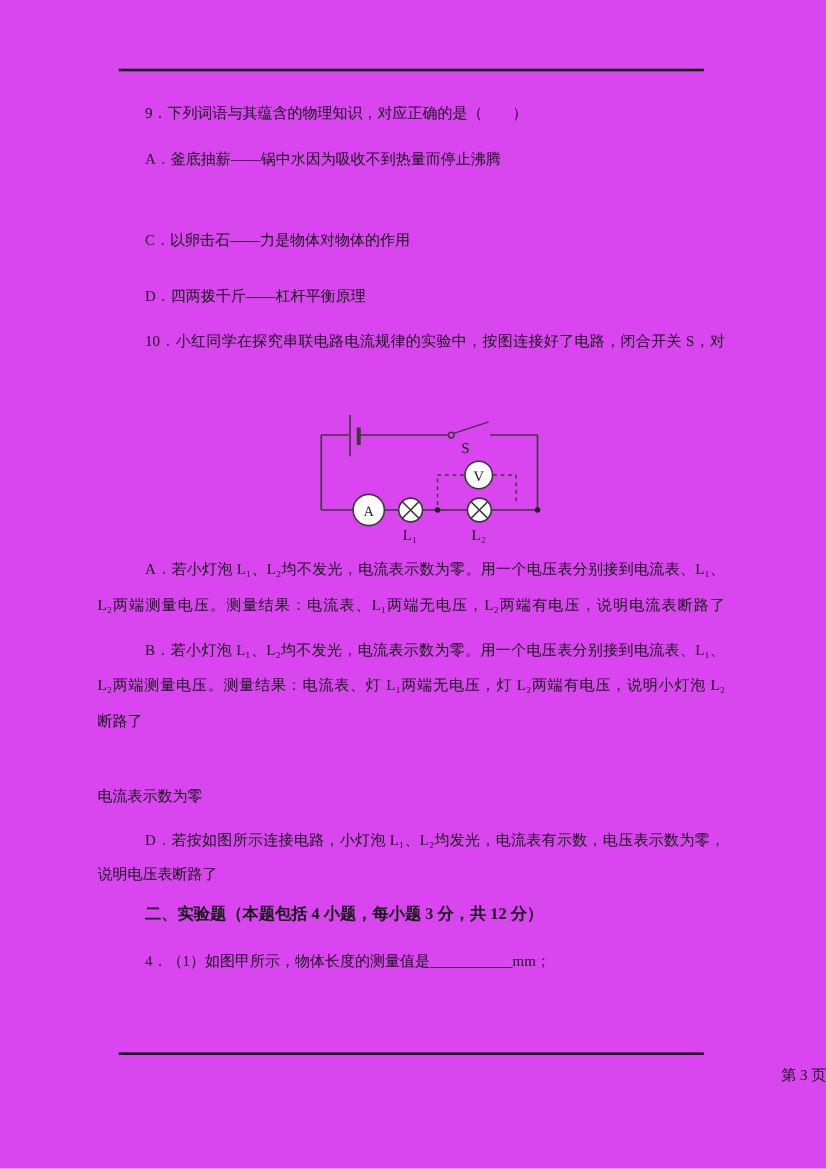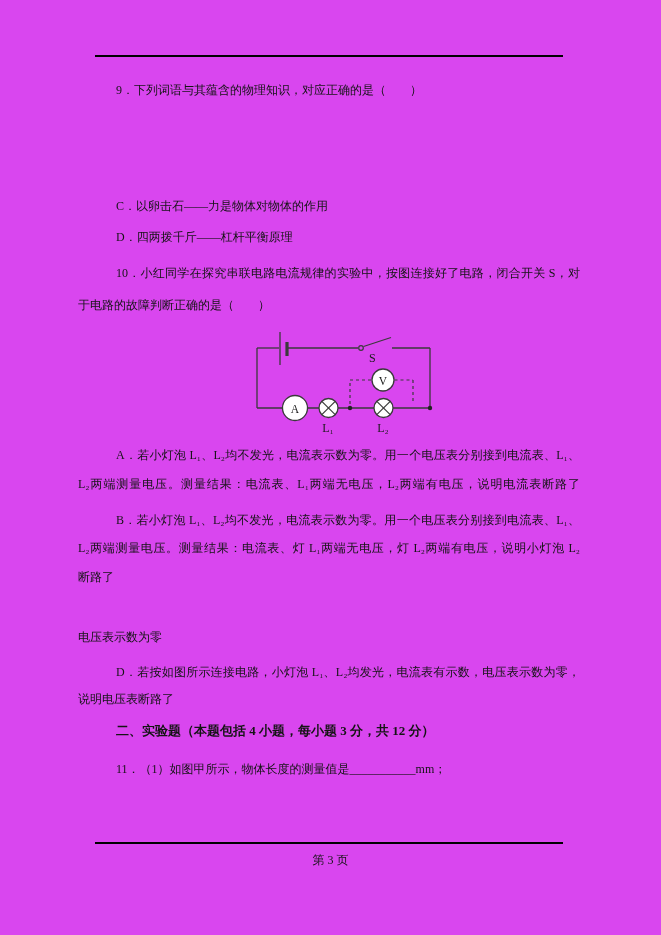--- a/index.html
+++ b/index.html
@@ -19,21 +19,21 @@
   .line{
     position:absolute;left:78px;width:502px;
     font-size:12px;line-height:20px;
     white-space:normal;
   }
   .indent{text-indent:38px;}
   .full{text-align:justify;text-align-last:justify;}
   .bold{font-weight:bold;font-size:13px;}
   .footer{
     position:absolute;top:852px;left:0;width:100%;
-    text-align:center;font-size:12px;color:#141414;
+    text-align:right;font-size:12px;color:#141414;
   }
   .circuit{
     position:absolute;left:240px;top:320px;width:200px;height:118px;
   }
   .circuit .lbl{
     font-family:"Liberation Serif","DejaVu Serif",serif;
     font-size:12px;fill:#1a1a1a;
   }
   .circuit .meter-lbl{
     font-family:"Liberation Serif","DejaVu Serif",serif;
@@ -41,25 +41,25 @@
   }
 </style>
 </head>
 <body>
 
 <div class="page">
 
   <div class="rule top"></div>
 
   <div class="line indent" style="top:80px">9．下列词语与其蕴含的物理知识，对应正确的是（　　）</div>
-  <div class="line indent" style="top:196px">C．以卵击石——力是物体对物体的作用</div>
+  <div class="line indent" style="top:117px">A．釜底抽薪——锅中水因为吸收不到热量而停止沸腾</div>
+  <div class="line indent" style="top:182px">C．以卵击石——力是物体对物体的作用</div>
   <div class="line indent" style="top:227px">D．四两拨千斤——杠杆平衡原理</div>
 
   <div class="line indent full" style="top:263px">10．小红同学在探究串联电路电流规律的实验中，按图连接好了电路，闭合开关 S，对</div>
-  <div class="line" style="top:295px">于电路的故障判断正确的是（　　）</div>
 
   <svg class="circuit" viewBox="240 320 200 118">
     <g stroke="#3a3a3a" stroke-width="1.3" fill="none">
       <line x1="257" y1="408" x2="430" y2="408"></line>
       <line x1="257" y1="348" x2="257" y2="408"></line>
       <line x1="430" y1="348" x2="430" y2="408"></line>
       <line x1="257" y1="348" x2="279" y2="348"></line>
       <line x1="288" y1="348" x2="358" y2="348"></line>
       <line x1="392" y1="348" x2="430" y2="348"></line>
     </g>
@@ -101,25 +101,25 @@
     <text class="lbl" x="383" y="432" text-anchor="middle">L₂</text>
   </svg>
 
   <div class="line full" style="top:474px">L₂两端测量电压。测量结果：电流表、L₁两端无电压，L₂两端有电压，说明电流表断路了</div>
   <div class="line indent full" style="top:445px">A．若小灯泡 L₁、L₂均不发光，电流表示数为零。用一个电压表分别接到电流表、L₁、</div>
 
   <div class="line indent full" style="top:510px">B．若小灯泡 L₁、L₂均不发光，电流表示数为零。用一个电压表分别接到电流表、L₁、</div>
   <div class="line full" style="top:538px">L₂两端测量电压。测量结果：电流表、灯 L₁两端无电压，灯 L₂两端有电压，说明小灯泡 L₂</div>
   <div class="line" style="top:567px">断路了</div>
 
-  <div class="line" style="top:627px">电压表示数为零</div>
+  <div class="line" style="top:627px">电流表示数为零</div>
 
   <div class="line indent full" style="top:662px">D．若按如图所示连接电路，小灯泡 L₁、L₂均发光，电流表有示数，电压表示数为零，</div>
   <div class="line" style="top:689px">说明电压表断路了</div>
 
   <div class="line indent bold" style="top:721px">二、实验题（本题包括 4 小题，每小题 3 分，共 12 分）</div>
 
-  <div class="line indent" style="top:759px">11．（1）如图甲所示，物体长度的测量值是___________mm；</div>
+  <div class="line indent" style="top:759px">4．（1）如图甲所示，物体长度的测量值是___________mm；</div>
 
   <div class="rule bottom"></div>
   <div class="footer">第 3 页</div>
 
 </div>
 
 </body></html>

